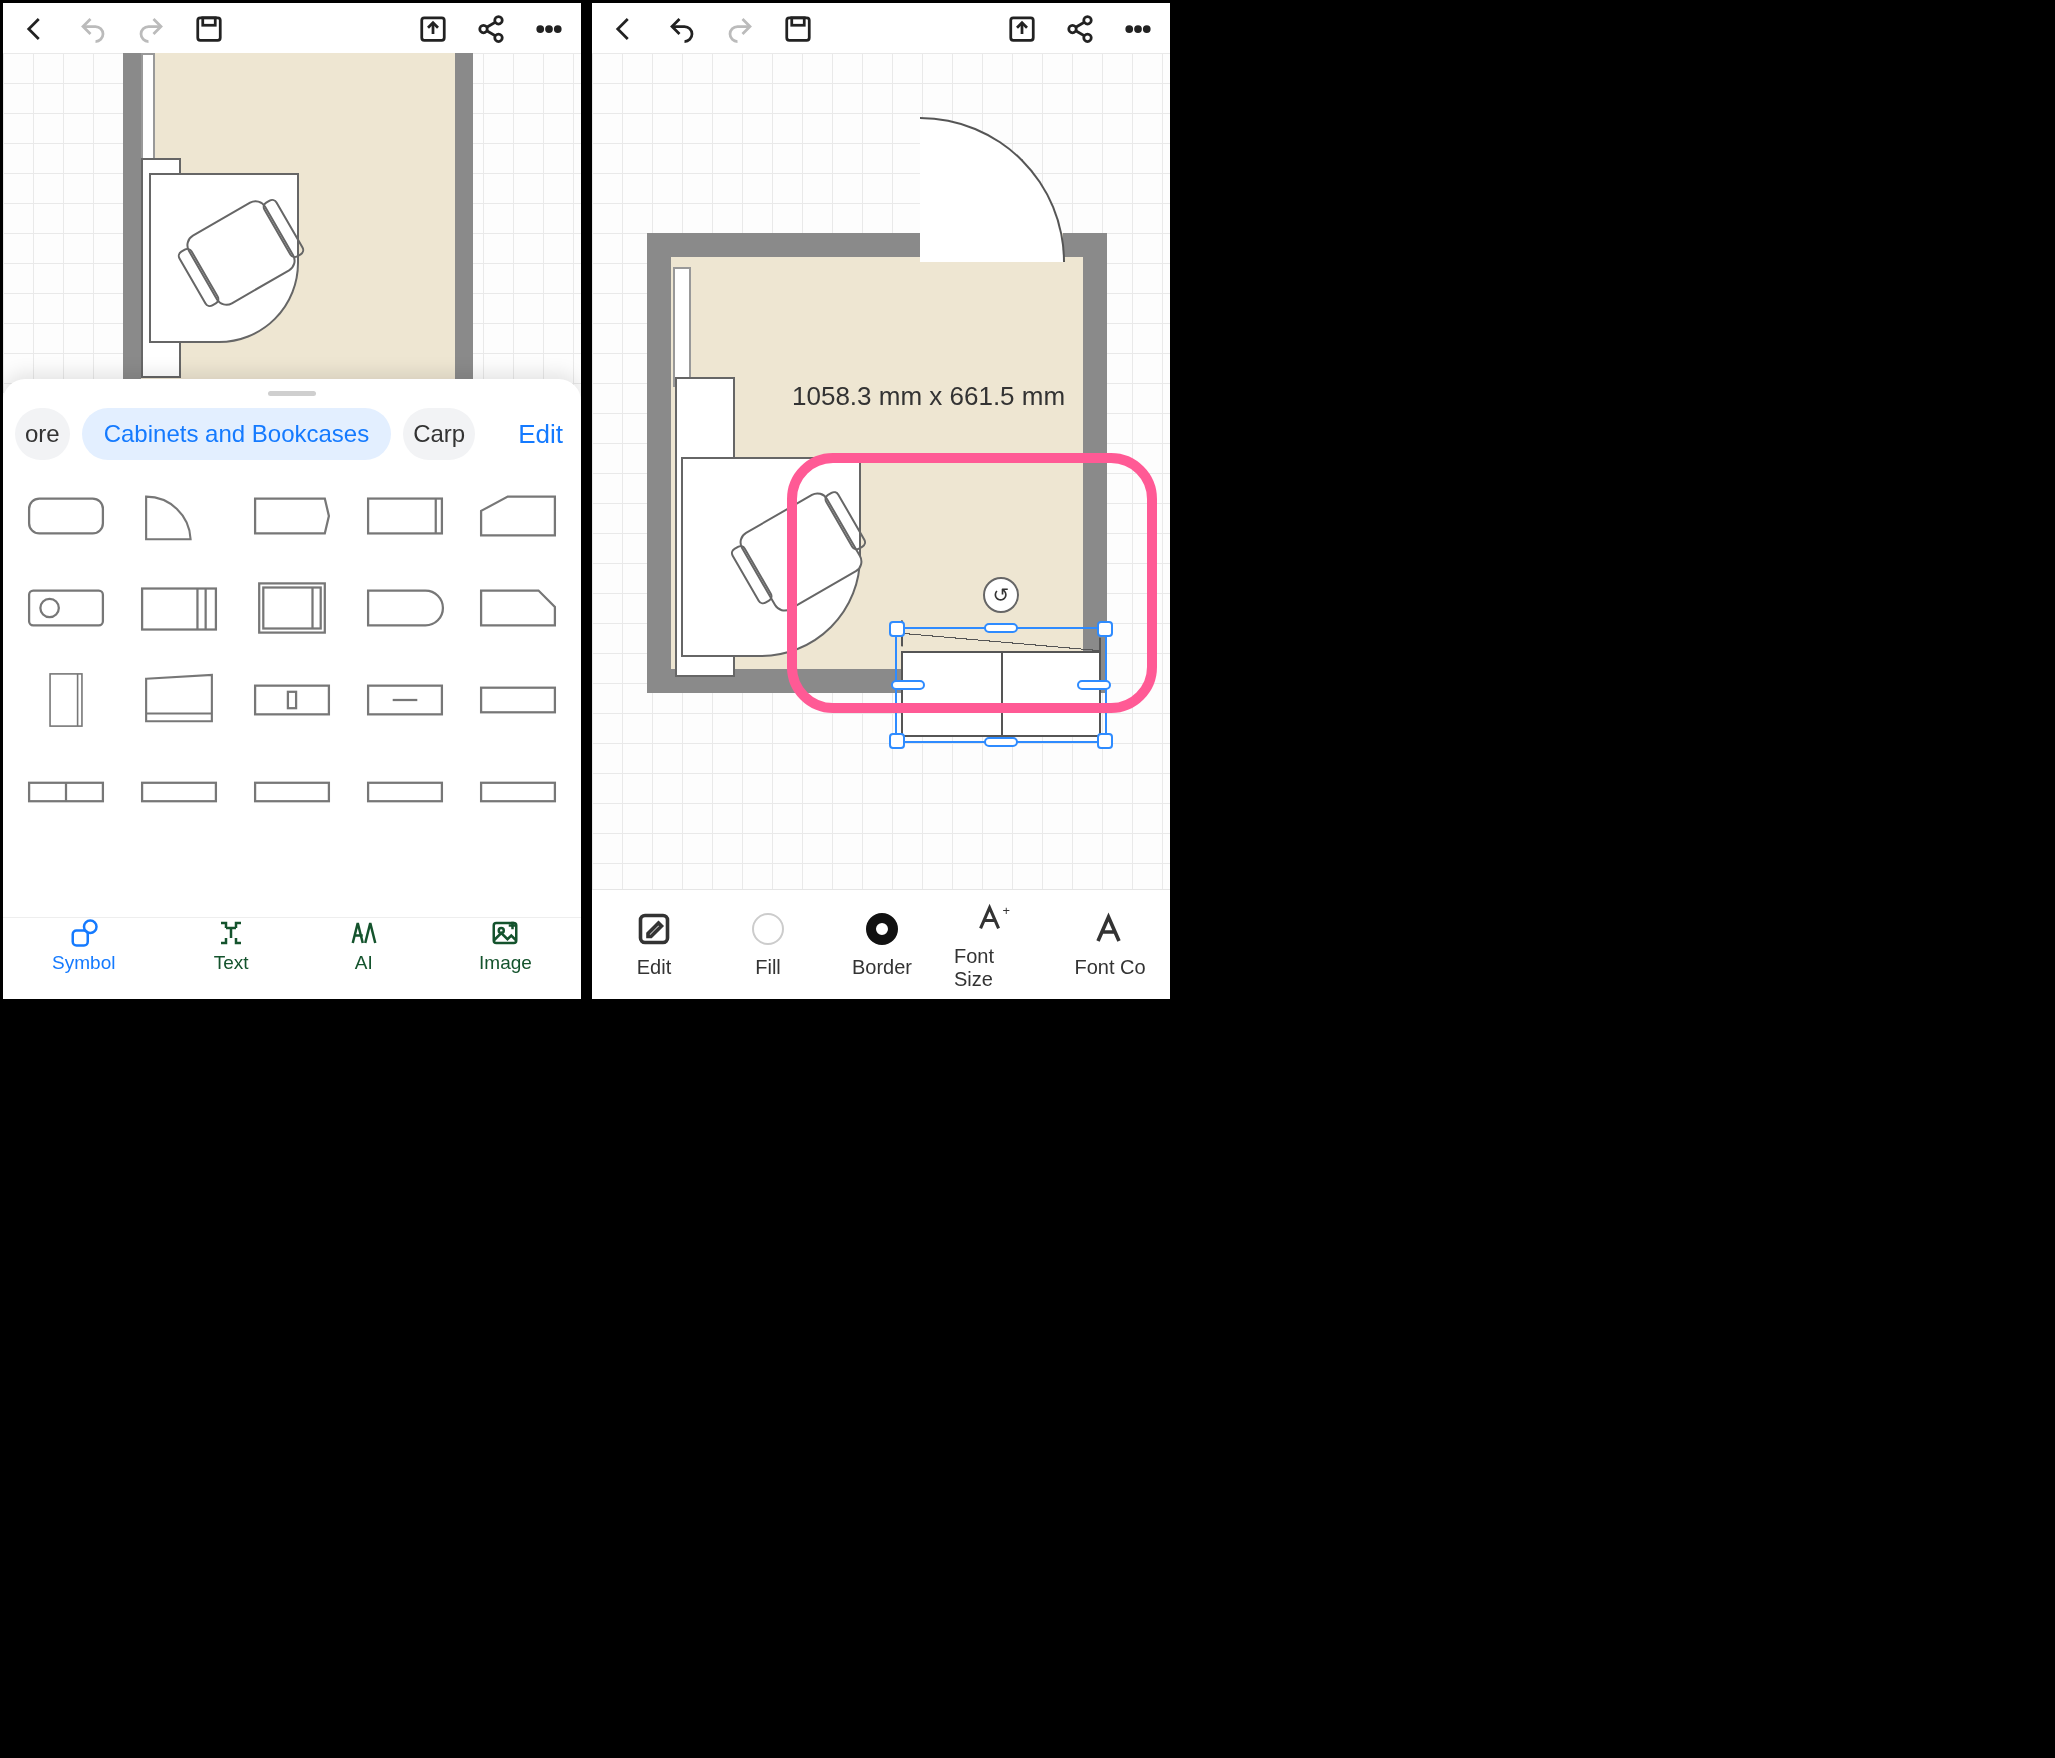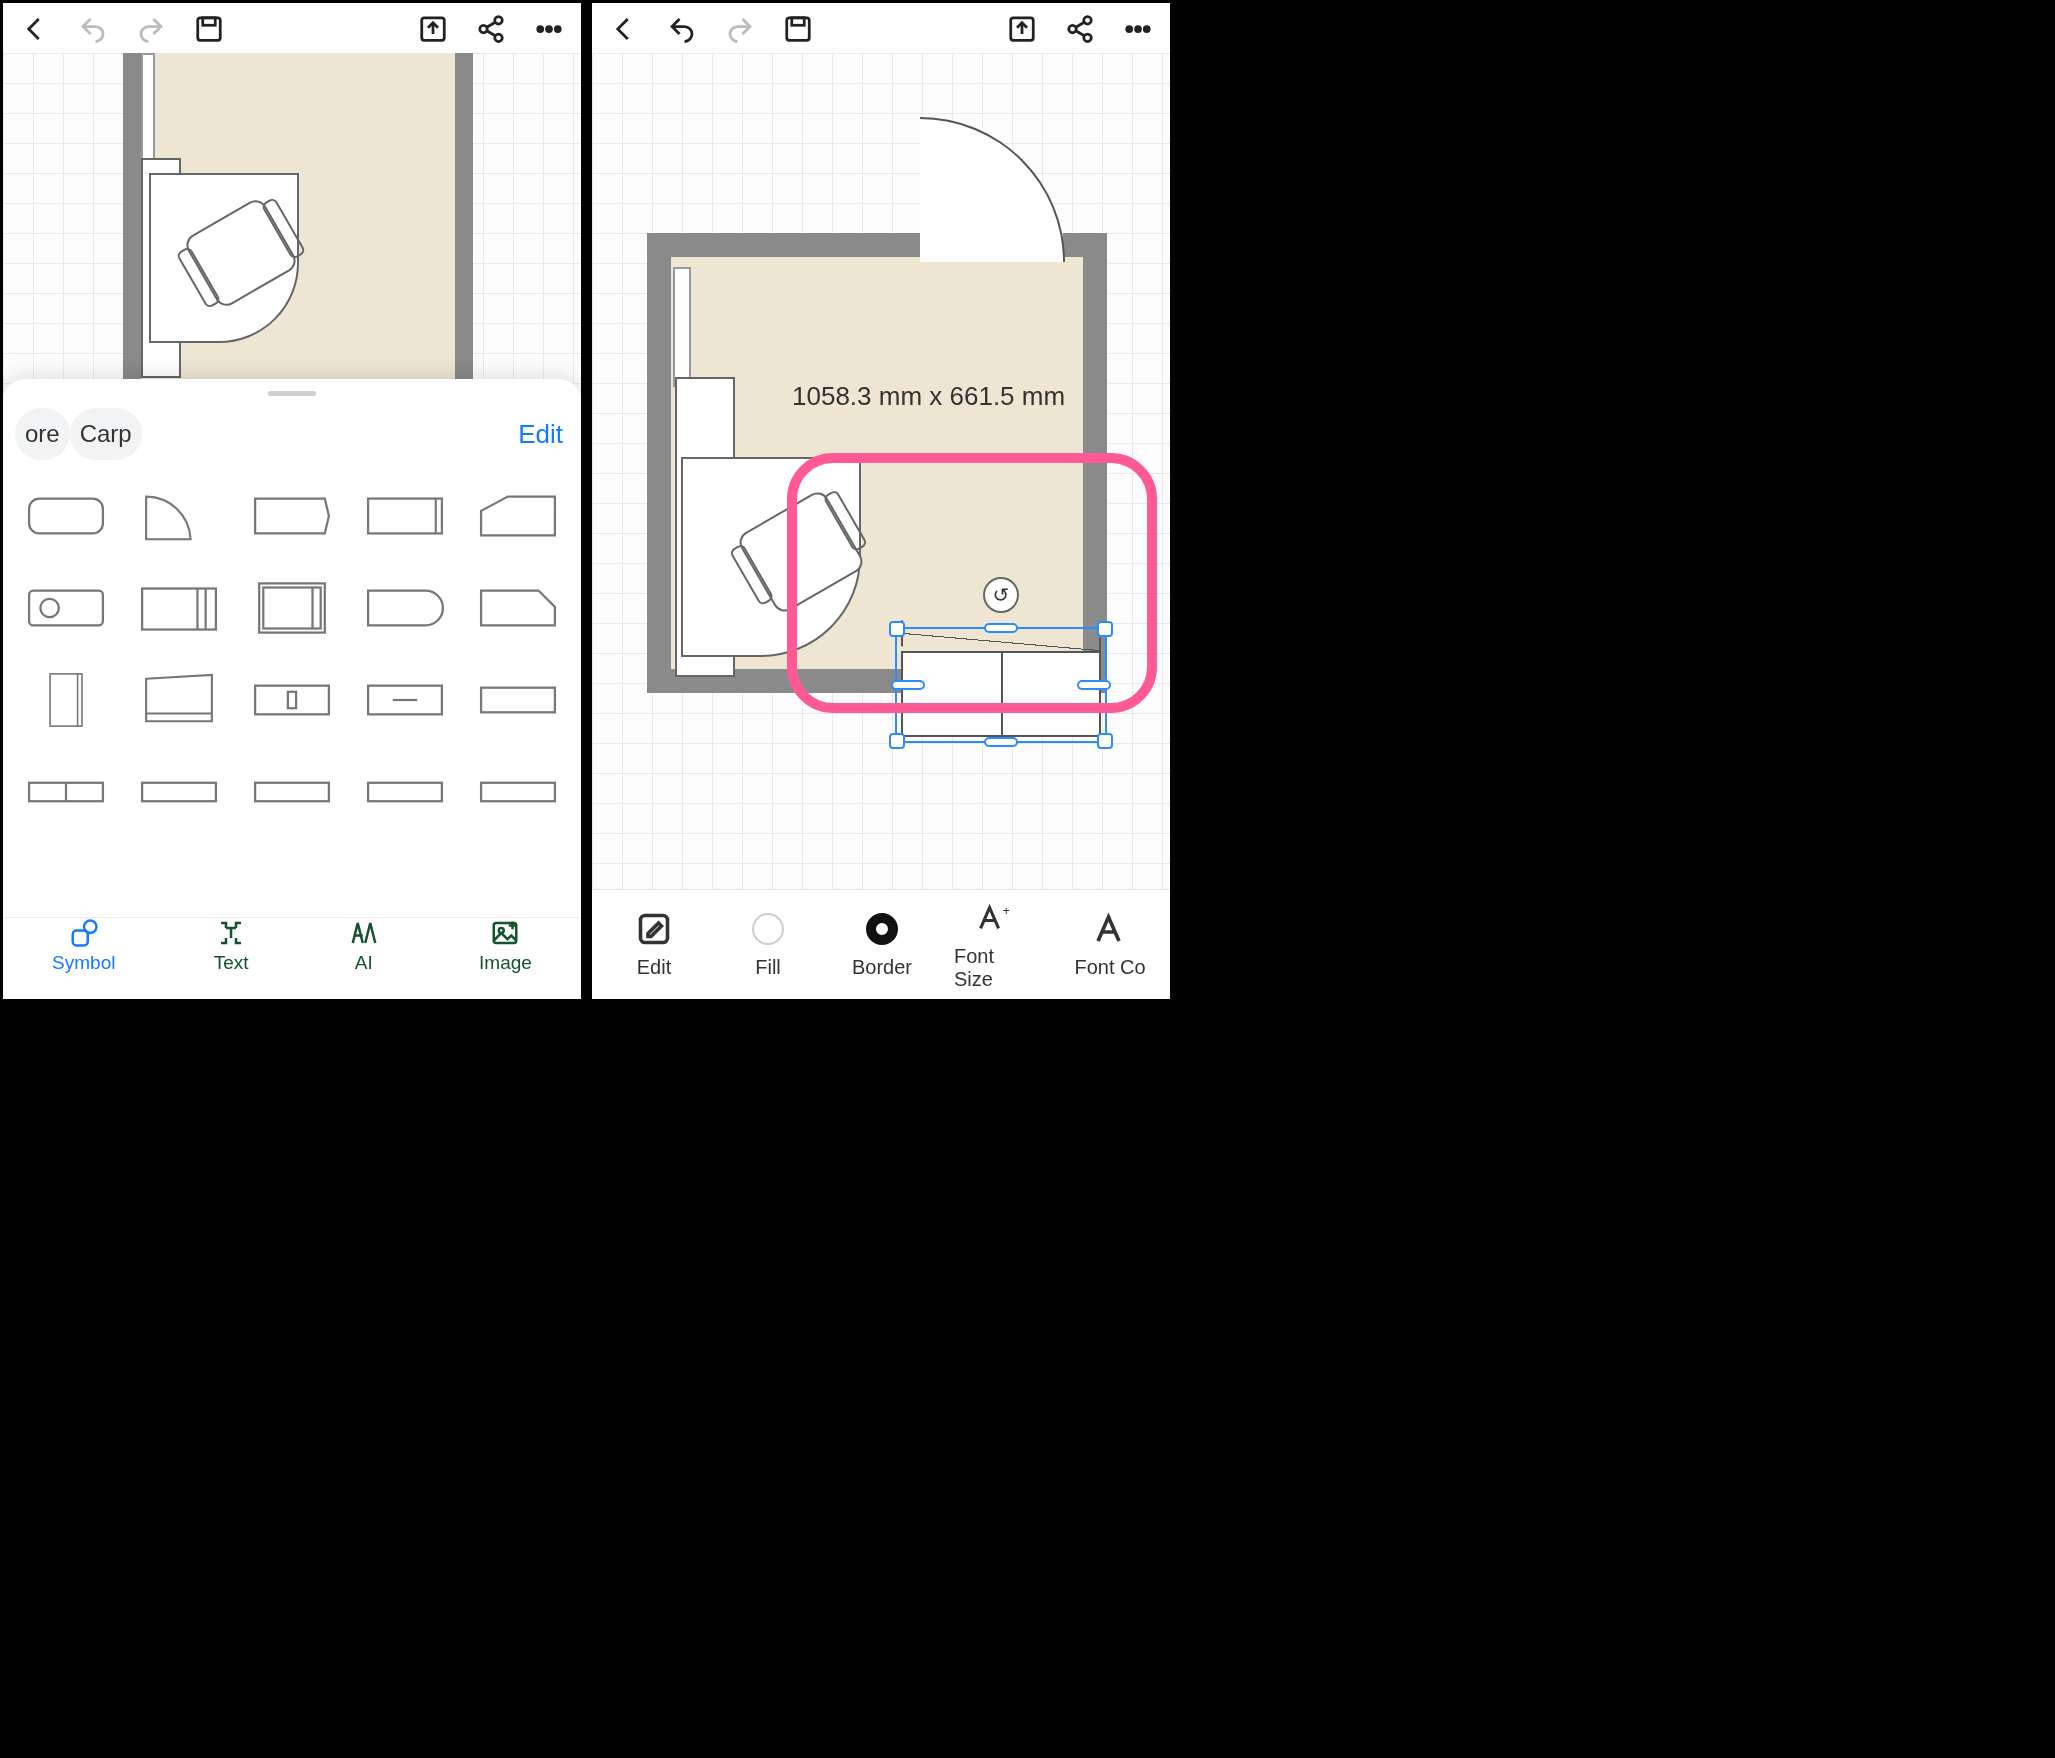--- a/index.html
+++ b/index.html
@@ -114,21 +114,21 @@
     border:10px solid #ff5a95; border-radius:46px;
   }
   
   .drawer{
     position:absolute; bottom:82px; left:0; right:0; top:376px;
     background:#fff; border-top-left-radius:22px; border-top-right-radius:22px;
     box-shadow:0 -6px 18px rgba(0,0,0,.1);
     padding:12px 6px 0 6px;
   }
   .drawer .grabber{width:48px;height:5px;background:#cfcfcf;border-radius:3px;margin:0 auto 12px;}
-  .chips{display:flex;align-items:center;overflow:hidden;padding:0 6px 14px;}
+  .chips{display:flex;align-items:center;gap:12px;overflow:hidden;padding:0 6px 14px;}
   .chip{padding:12px 22px;border-radius:26px;font-size:24px;background:#f2f3f5;color:#333;white-space:nowrap;}
   .chip.active{background:#e3efff;color:#147aff;}
   .chip.cut{padding:12px 10px;}
   .more-link{color:#147aff;font-size:26px;font-weight:500;margin-left:auto;padding-right:6px;}
   .sym-grid{display:grid;grid-template-columns:repeat(5,1fr);gap:20px 14px;padding:6px 8px;}
   .sym{height:72px;display:flex;align-items:center;justify-content:center;}
   .sym svg{width:82px;height:58px;stroke:#777;stroke-width:2.2;fill:#fff;}
   
   .tabbar{
     position:absolute;left:0;right:0;bottom:0;height:82px;background:#fff;
@@ -210,20 +210,21 @@
       <div class="furn shelf-l"></div>
       <div class="furn desk-l"></div>
       <div class="furn chair-l"></div>
     </div>
   </div>
 
   <div class="drawer">
     <div class="grabber"></div>
     <div class="chips">
       <div class="chip cut">ore</div>
+      <div class="chip active">Cabinets and Bookcases</div>
       <div class="chip cut">Carp</div>
       <div class="more-link">Edit</div>
     </div>
     <div class="sym-grid">
       <div class="sym">
           <svg viewBox="0 0 80 50">
             <rect x="4" y="8" width="72" height="34" rx="10"></rect>
           </svg>
         </div>
       <div class="sym">

